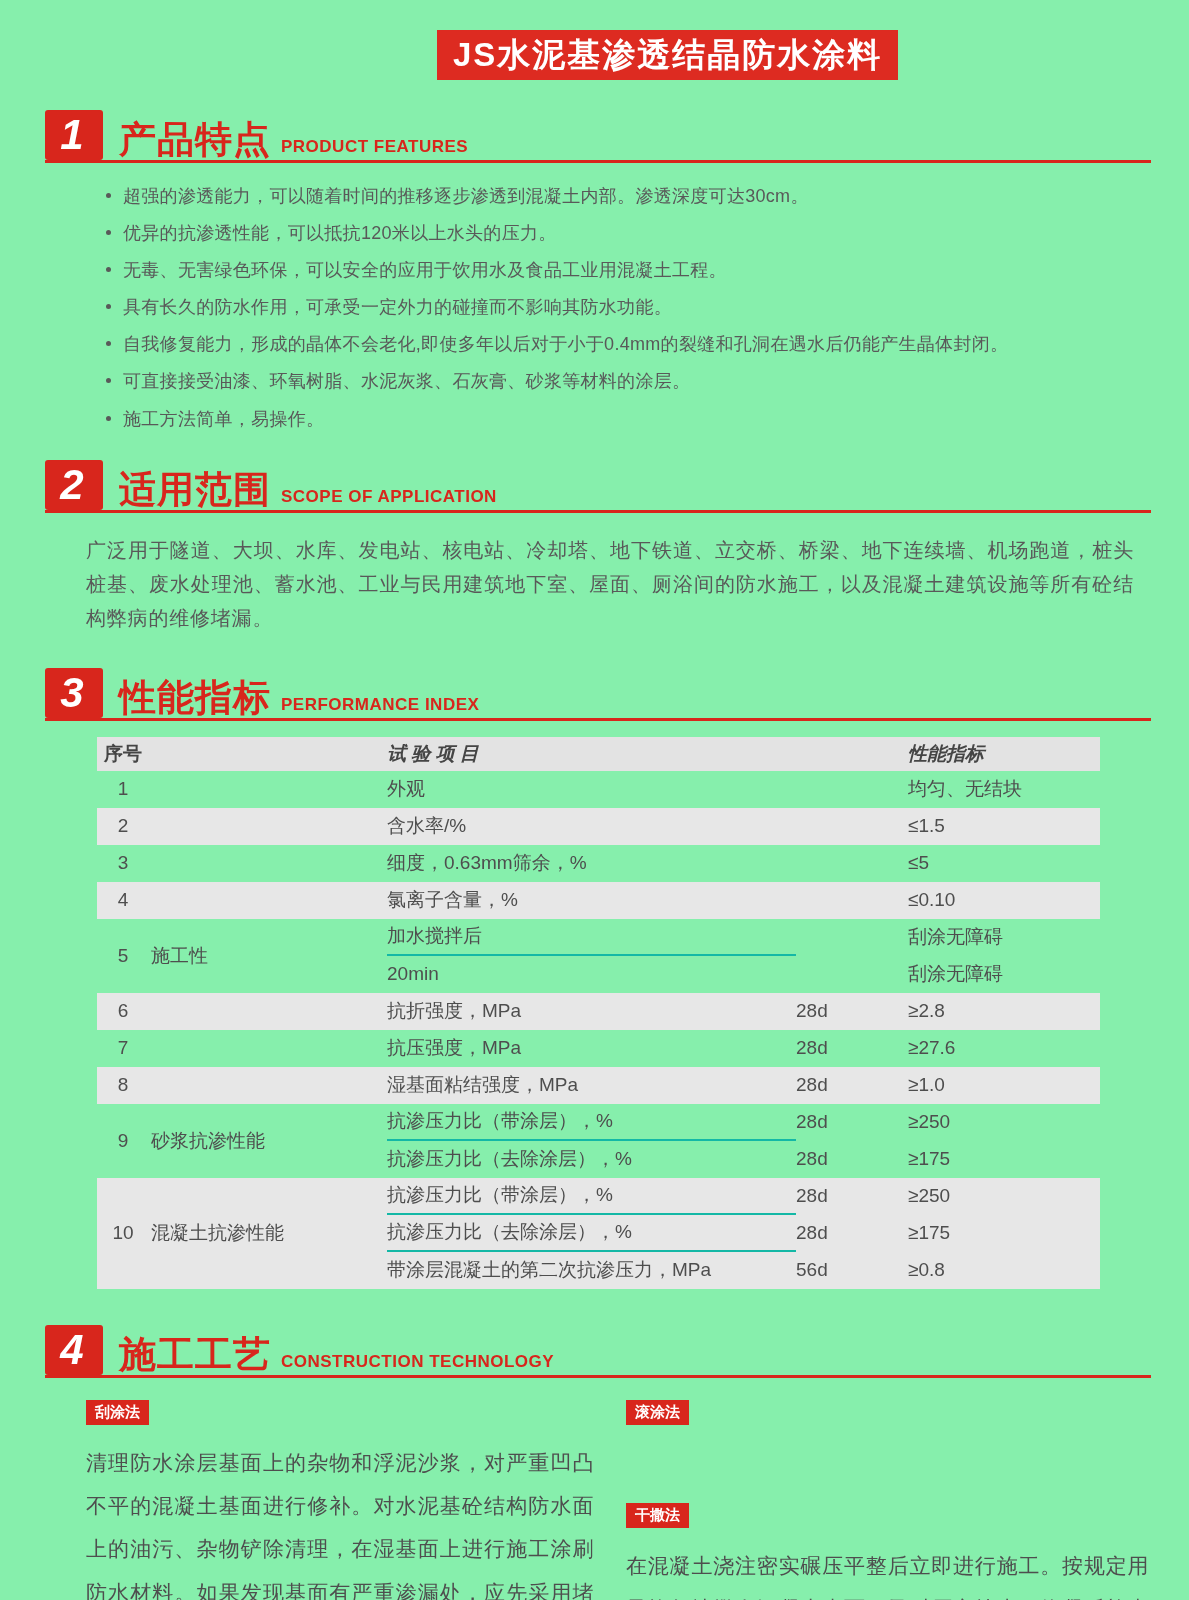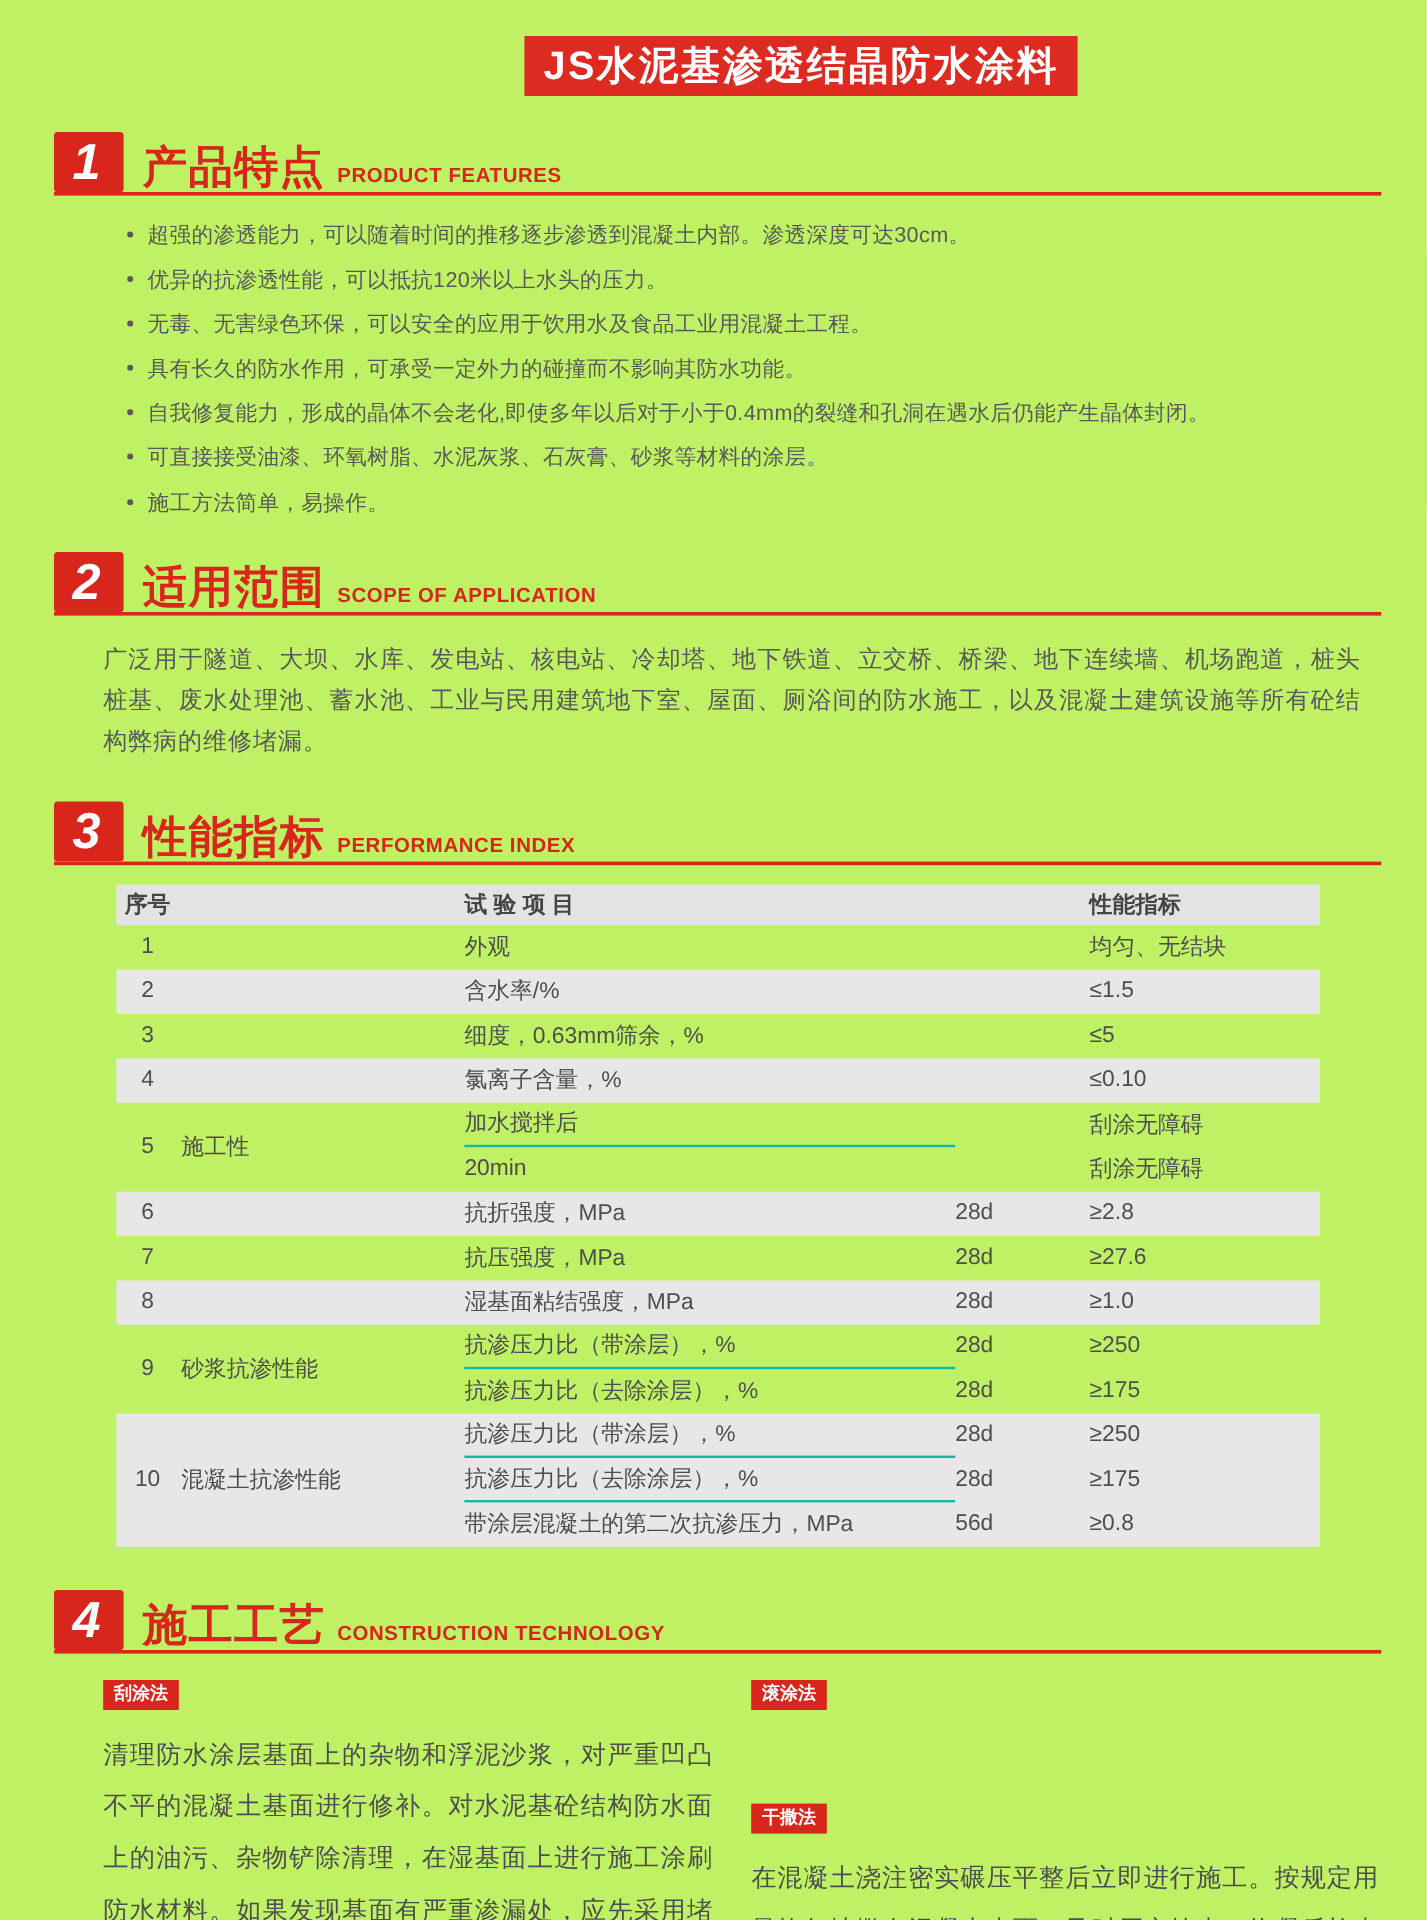--- a/index.html
+++ b/index.html
@@ -1,21 +1,21 @@
 <!DOCTYPE html>
 <html><head>
 <meta charset="utf-8">
 <style>
   html,body{margin:0;padding:0;}
   body{
     width:1189px;height:1600px;background:#ffffff;overflow:hidden;
     font-family:"Liberation Sans","DejaVu Sans",sans-serif;
     -webkit-font-smoothing:antialiased;
   }
-  .page{position:relative;width:1189px;height:1600px;background:#bef264;}
+  .page{position:relative;width:1189px;height:1600px;background:#86efac;}
 
   
   .banner{
     display:inline-block;margin:30px 0 0 437px;background:#dd2b21;color:#fff;
     font-size:33px;font-weight:bold;line-height:1;padding:8px 16px 9px 16px;
     letter-spacing:2px;
   }
 
   
   .sec-header{
@@ -52,21 +52,21 @@
 
   
   .ptable{margin:16px 89px 36px 97px;color:#4e4e4e;font-size:19px;}
   .trow{display:grid;grid-template-columns:52px 238px 1fr;align-items:center;}
   .trow.zebra{background:#e7e7e7;}
   .trow.thead{background:#e3e3e3;font-weight:bold;color:#454545;}
   .cell-seq{text-align:center;align-self:center;}
   .cell-cat{padding-left:2px;align-self:center;}
   .subwrap{width:100%;}
   .subrow{display:grid;grid-template-columns:1fr 112px 192px;align-items:center;min-height:37px;}
-  .thead .subrow{min-height:34px;}
+  .thead .subrow{min-height:34px;font-style:italic;}
   .sub-item{padding-right:8px;}
   .sub-item.divided{border-bottom:2px solid #14b8a6;align-self:stretch;
     display:flex;align-items:center;}
   .sub-age{}
   .sub-val{}
 
   
   .construction{display:flex;margin:22px 40px 0 86px;}
   .col-left{width:508px;margin-right:32px;}
   .col-right{flex:1;}

